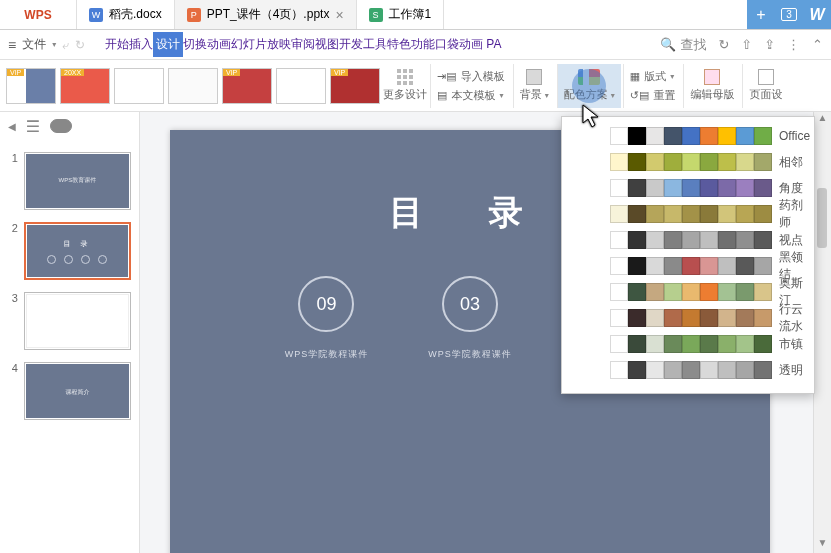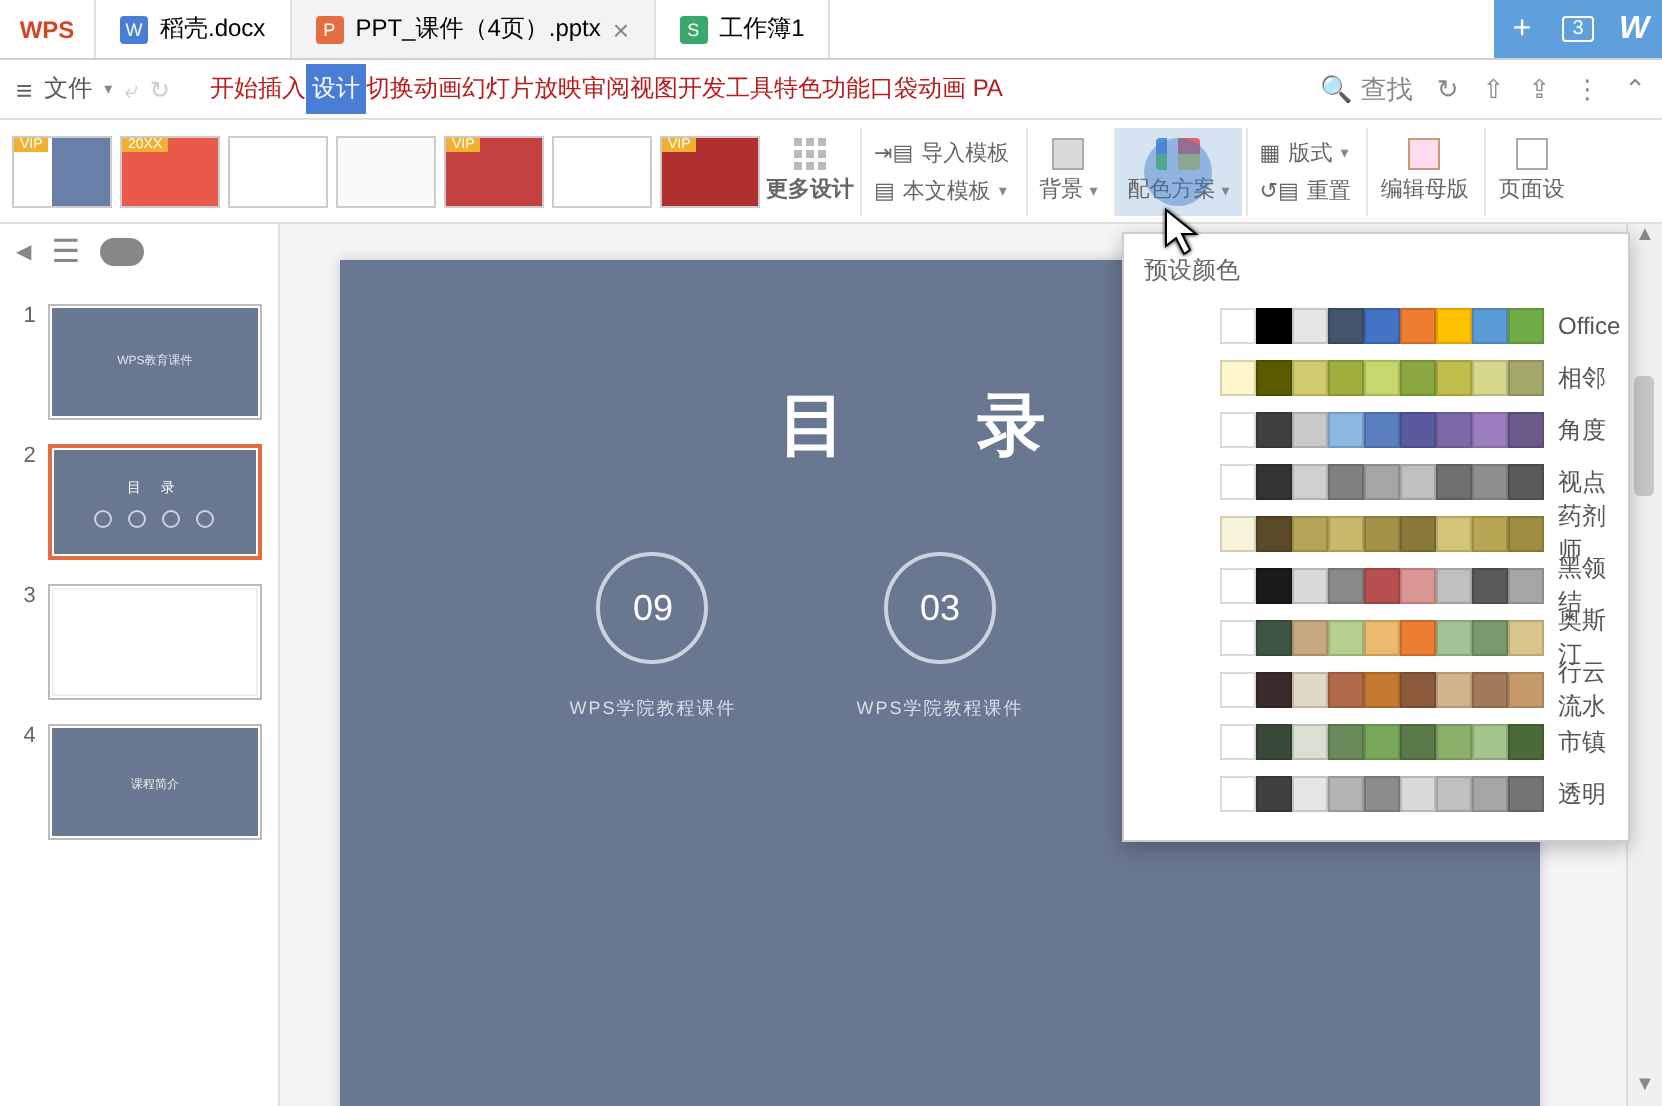--- a/index.html
+++ b/index.html
@@ -1,51 +1,51 @@
 <!DOCTYPE html>
 <html><head>
 <meta charset="utf-8">
 <style>
 * { margin:0; padding:0; box-sizing:border-box; font-family:"Microsoft YaHei",sans-serif; }
 body { width:831px; height:553px; background:#fff; overflow:hidden; position:relative; }
 .tabs-bar { height:30px; background:#fff; display:flex; border-bottom:1px solid #d0d0d0; }
-.tab-wps { width:48px; background:#fff; display:flex; align-items:center; justify-content:center; color:#d24726; font-weight:bold; font-size:12px; border-right:1px solid #e0e0e0; }
+.tab-wps { width:77px; background:#fff; display:flex; align-items:center; justify-content:center; color:#d24726; font-weight:bold; font-size:12px; border-right:1px solid #e0e0e0; }
 .tab { display:flex; align-items:center; padding:0 12px; font-size:12px; border-right:1px solid #e0e0e0; gap:6px; cursor:pointer; }
 .tab.active { background:#f3f3f3; }
 .tab-close { color:#888; font-size:14px; }
 .tab-icon { width:14px; height:14px; display:inline-flex; align-items:center; justify-content:center; border-radius:2px; font-size:9px; color:#fff; }
 .tab-icon.word { background:#4a7ed6; }
 .tab-icon.ppt { background:#e56c3f; }
 .tab-icon.sheet { background:#3aa76d; }
 .tab-new { width:28px; display:flex; align-items:center; justify-content:center; color:#fff; background:#5f9fdb; font-size:16px; }
 .tab-count { width:28px; display:flex; align-items:center; justify-content:center; background:#5f9fdb; color:#fff; }
 .tab-count span{ border:1px solid #fff; padding:0 4px; font-size:10px; border-radius:2px;}
 .tab-wlogo { width:28px; background:#5f9fdb; color:#fff; display:flex; align-items:center; justify-content:center; font-style:italic; font-weight:bold; }
 .menu-bar { height:30px; display:flex; align-items:center; padding:0 8px; border-bottom:1px solid #e0e0e0; gap:4px; font-size:12px; color:#555; }
 .menu-left { display:flex; align-items:center; gap:6px; }
 .hamburger { font-size:14px; color:#666; }
 .file-btn { font-size:12px; }
 .dd { color:#888; font-size:8px; }
 .menu-items { display:flex; margin-left:16px; }
-.menu-item { padding:4px 0; font-size:12px; color:#b91c1c; cursor:pointer; }
+.menu-item { padding:4px 0; font-size:12px; color:#4c1d95; cursor:pointer; }
 .menu-item.active { background:#4a7ed6; color:#fff; padding:4px 3px; }
 .menu-right { margin-left:auto; display:flex; align-items:center; gap:12px; color:#888; font-size:13px; }
 .search-box { display:flex; align-items:center; gap:4px; }
 .toolbar { height:52px; display:flex; align-items:center; padding:0 6px; border-bottom:1px solid #e0e0e0; gap:2px; }
 .design-thumbs { display:flex; gap:4px; }
 .thumb { width:50px; height:36px; border:1px solid #ccc; background:linear-gradient(135deg,#eee,#fff); position:relative; }
 .thumb .vip { position:absolute; top:0; left:0; background:#f0b030; color:#fff; font-size:7px; padding:0 3px; }
 .thumb.t1 { background:linear-gradient(90deg,#fff 40%,#6a7fa8 40%);}
 .thumb.t2 { background:#ea5a4a;}
 .thumb.t3 { background:#fff;}
 .thumb.t4 { background:#fafafa;}
 .thumb.t5 { background:#c54040;}
 .thumb.t6 { background:#fff;}
 .thumb.t7 { background:#b03030;}
-.more-design { width:46px; display:flex; flex-direction:column; align-items:center; justify-content:center; font-size:11px; color:#666; gap:2px;font-weight:bold; }
+.more-design { width:46px; display:flex; flex-direction:column; align-items:center; justify-content:center; font-size:11px; color:#666; gap:2px; }
 .more-design .grid-ic { display:grid; grid-template-columns:repeat(3,4px); gap:2px; }
 .more-design .grid-ic span { width:4px; height:4px; background:#bbb; }
 .tool-group { display:flex; flex-direction:column; gap:4px; font-size:11px; color:#666; padding:0 6px; border-left:1px solid #e5e5e5; height:44px; justify-content:center; }
 .tool-row { display:flex; align-items:center; gap:4px; white-space:nowrap; }
 .tool-btn { display:flex; flex-direction:column; align-items:center; justify-content:center; font-size:11px; color:#666; padding:0 6px; border-left:1px solid #e5e5e5; height:44px; gap:2px; cursor:pointer; }
 .tool-btn.active { background:#d6e4f2; }
 .ic16 { width:16px; height:16px; display:inline-block; }
 .ic-palette { width:22px; height:16px; background:
   linear-gradient(90deg,#5b8fd6 50%,transparent 50%) 0 0/11px 8px no-repeat,
   linear-gradient(90deg,transparent 50%,#d66 50%) 0 0/22px 8px no-repeat,
@@ -294,21 +294,20 @@
   <div class="right-scroll">
     <div class="arrow">▲</div>
     <div class="thumb-bar">
         <div class="sc-thumb"></div>
       </div>
     <div class="arrow">▼</div>
   </div>
 </div>
 
 <div class="color-popover">
-  <div class="hdr">预设颜色</div>
   <div id="scheme-rows">
       <div class="color-row">
         <div class="swatch-strip">
           <span class="swatch" style="background: rgb(255, 255, 255);"></span>
           <span class="swatch" style="background: rgb(0, 0, 0);"></span>
           <span class="swatch" style="background: rgb(231, 230, 230);"></span>
           <span class="swatch" style="background: rgb(68, 84, 106);"></span>
           <span class="swatch" style="background: rgb(68, 114, 196);"></span>
           <span class="swatch" style="background: rgb(237, 125, 49);"></span>
           <span class="swatch" style="background: rgb(255, 192, 0);"></span>
@@ -340,49 +339,49 @@
           <span class="swatch" style="background: rgb(90, 127, 191);"></span>
           <span class="swatch" style="background: rgb(90, 90, 158);"></span>
           <span class="swatch" style="background: rgb(124, 106, 168);"></span>
           <span class="swatch" style="background: rgb(155, 127, 191);"></span>
           <span class="swatch" style="background: rgb(106, 90, 138);"></span>
         </div>
         <span class="scheme-label">角度</span>
       </div>
       <div class="color-row">
         <div class="swatch-strip">
-          <span class="swatch" style="background: rgb(255, 255, 255);"></span>
-          <span class="swatch" style="background: rgb(51, 51, 51);"></span>
-          <span class="swatch" style="background: rgb(208, 208, 208);"></span>
-          <span class="swatch" style="background: rgb(128, 128, 128);"></span>
-          <span class="swatch" style="background: rgb(166, 166, 166);"></span>
-          <span class="swatch" style="background: rgb(191, 191, 191);"></span>
-          <span class="swatch" style="background: rgb(111, 111, 111);"></span>
-          <span class="swatch" style="background: rgb(143, 143, 143);"></span>
-          <span class="swatch" style="background: rgb(89, 89, 89);"></span>
-        </div>
-        <span class="scheme-label">视点</span>
-      </div>
-      <div class="color-row">
-        <div class="swatch-strip">
           <span class="swatch" style="background: rgb(247, 243, 218);"></span>
           <span class="swatch" style="background: rgb(90, 74, 40);"></span>
           <span class="swatch" style="background: rgb(181, 165, 90);"></span>
           <span class="swatch" style="background: rgb(199, 184, 106);"></span>
           <span class="swatch" style="background: rgb(163, 146, 72);"></span>
           <span class="swatch" style="background: rgb(138, 122, 58);"></span>
           <span class="swatch" style="background: rgb(210, 197, 122);"></span>
           <span class="swatch" style="background: rgb(184, 166, 84);"></span>
           <span class="swatch" style="background: rgb(157, 140, 66);"></span>
         </div>
         <span class="scheme-label">药剂师</span>
       </div>
       <div class="color-row">
         <div class="swatch-strip">
           <span class="swatch" style="background: rgb(255, 255, 255);"></span>
+          <span class="swatch" style="background: rgb(51, 51, 51);"></span>
+          <span class="swatch" style="background: rgb(208, 208, 208);"></span>
+          <span class="swatch" style="background: rgb(128, 128, 128);"></span>
+          <span class="swatch" style="background: rgb(166, 166, 166);"></span>
+          <span class="swatch" style="background: rgb(191, 191, 191);"></span>
+          <span class="swatch" style="background: rgb(111, 111, 111);"></span>
+          <span class="swatch" style="background: rgb(143, 143, 143);"></span>
+          <span class="swatch" style="background: rgb(89, 89, 89);"></span>
+        </div>
+        <span class="scheme-label">视点</span>
+      </div>
+      <div class="color-row">
+        <div class="swatch-strip">
+          <span class="swatch" style="background: rgb(255, 255, 255);"></span>
           <span class="swatch" style="background: rgb(26, 26, 26);"></span>
           <span class="swatch" style="background: rgb(217, 217, 217);"></span>
           <span class="swatch" style="background: rgb(138, 138, 138);"></span>
           <span class="swatch" style="background: rgb(184, 79, 79);"></span>
           <span class="swatch" style="background: rgb(217, 150, 148);"></span>
           <span class="swatch" style="background: rgb(191, 191, 191);"></span>
           <span class="swatch" style="background: rgb(89, 89, 89);"></span>
           <span class="swatch" style="background: rgb(166, 166, 166);"></span>
         </div>
         <span class="scheme-label">黑领结</span>

